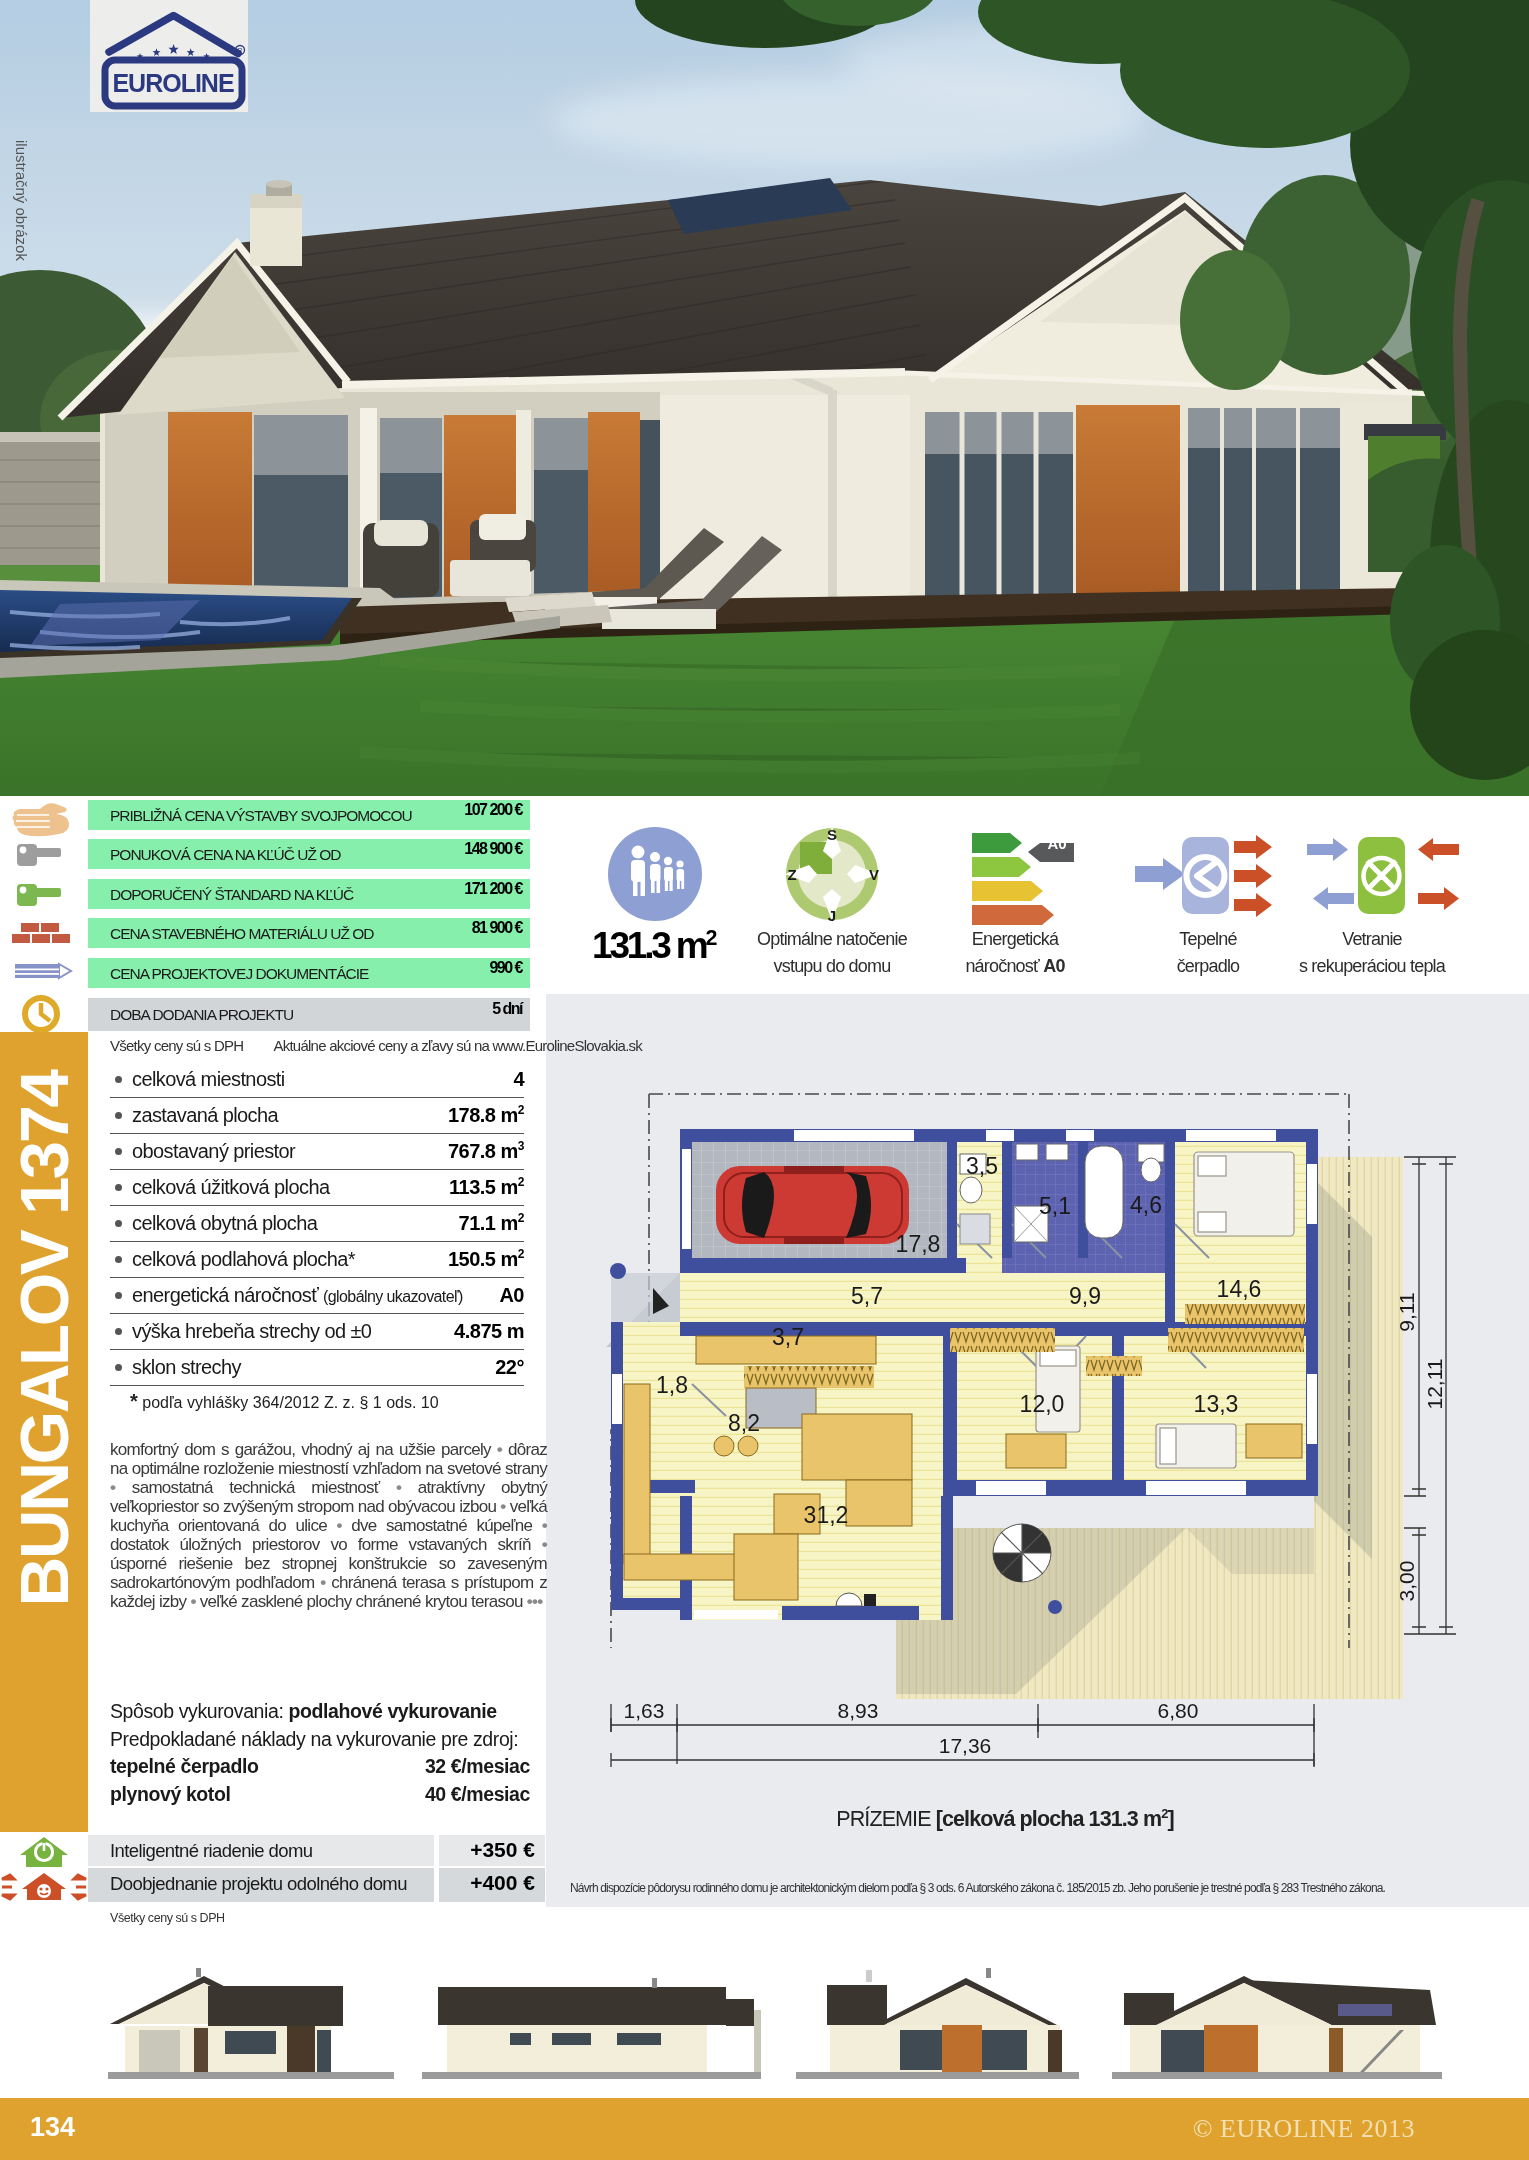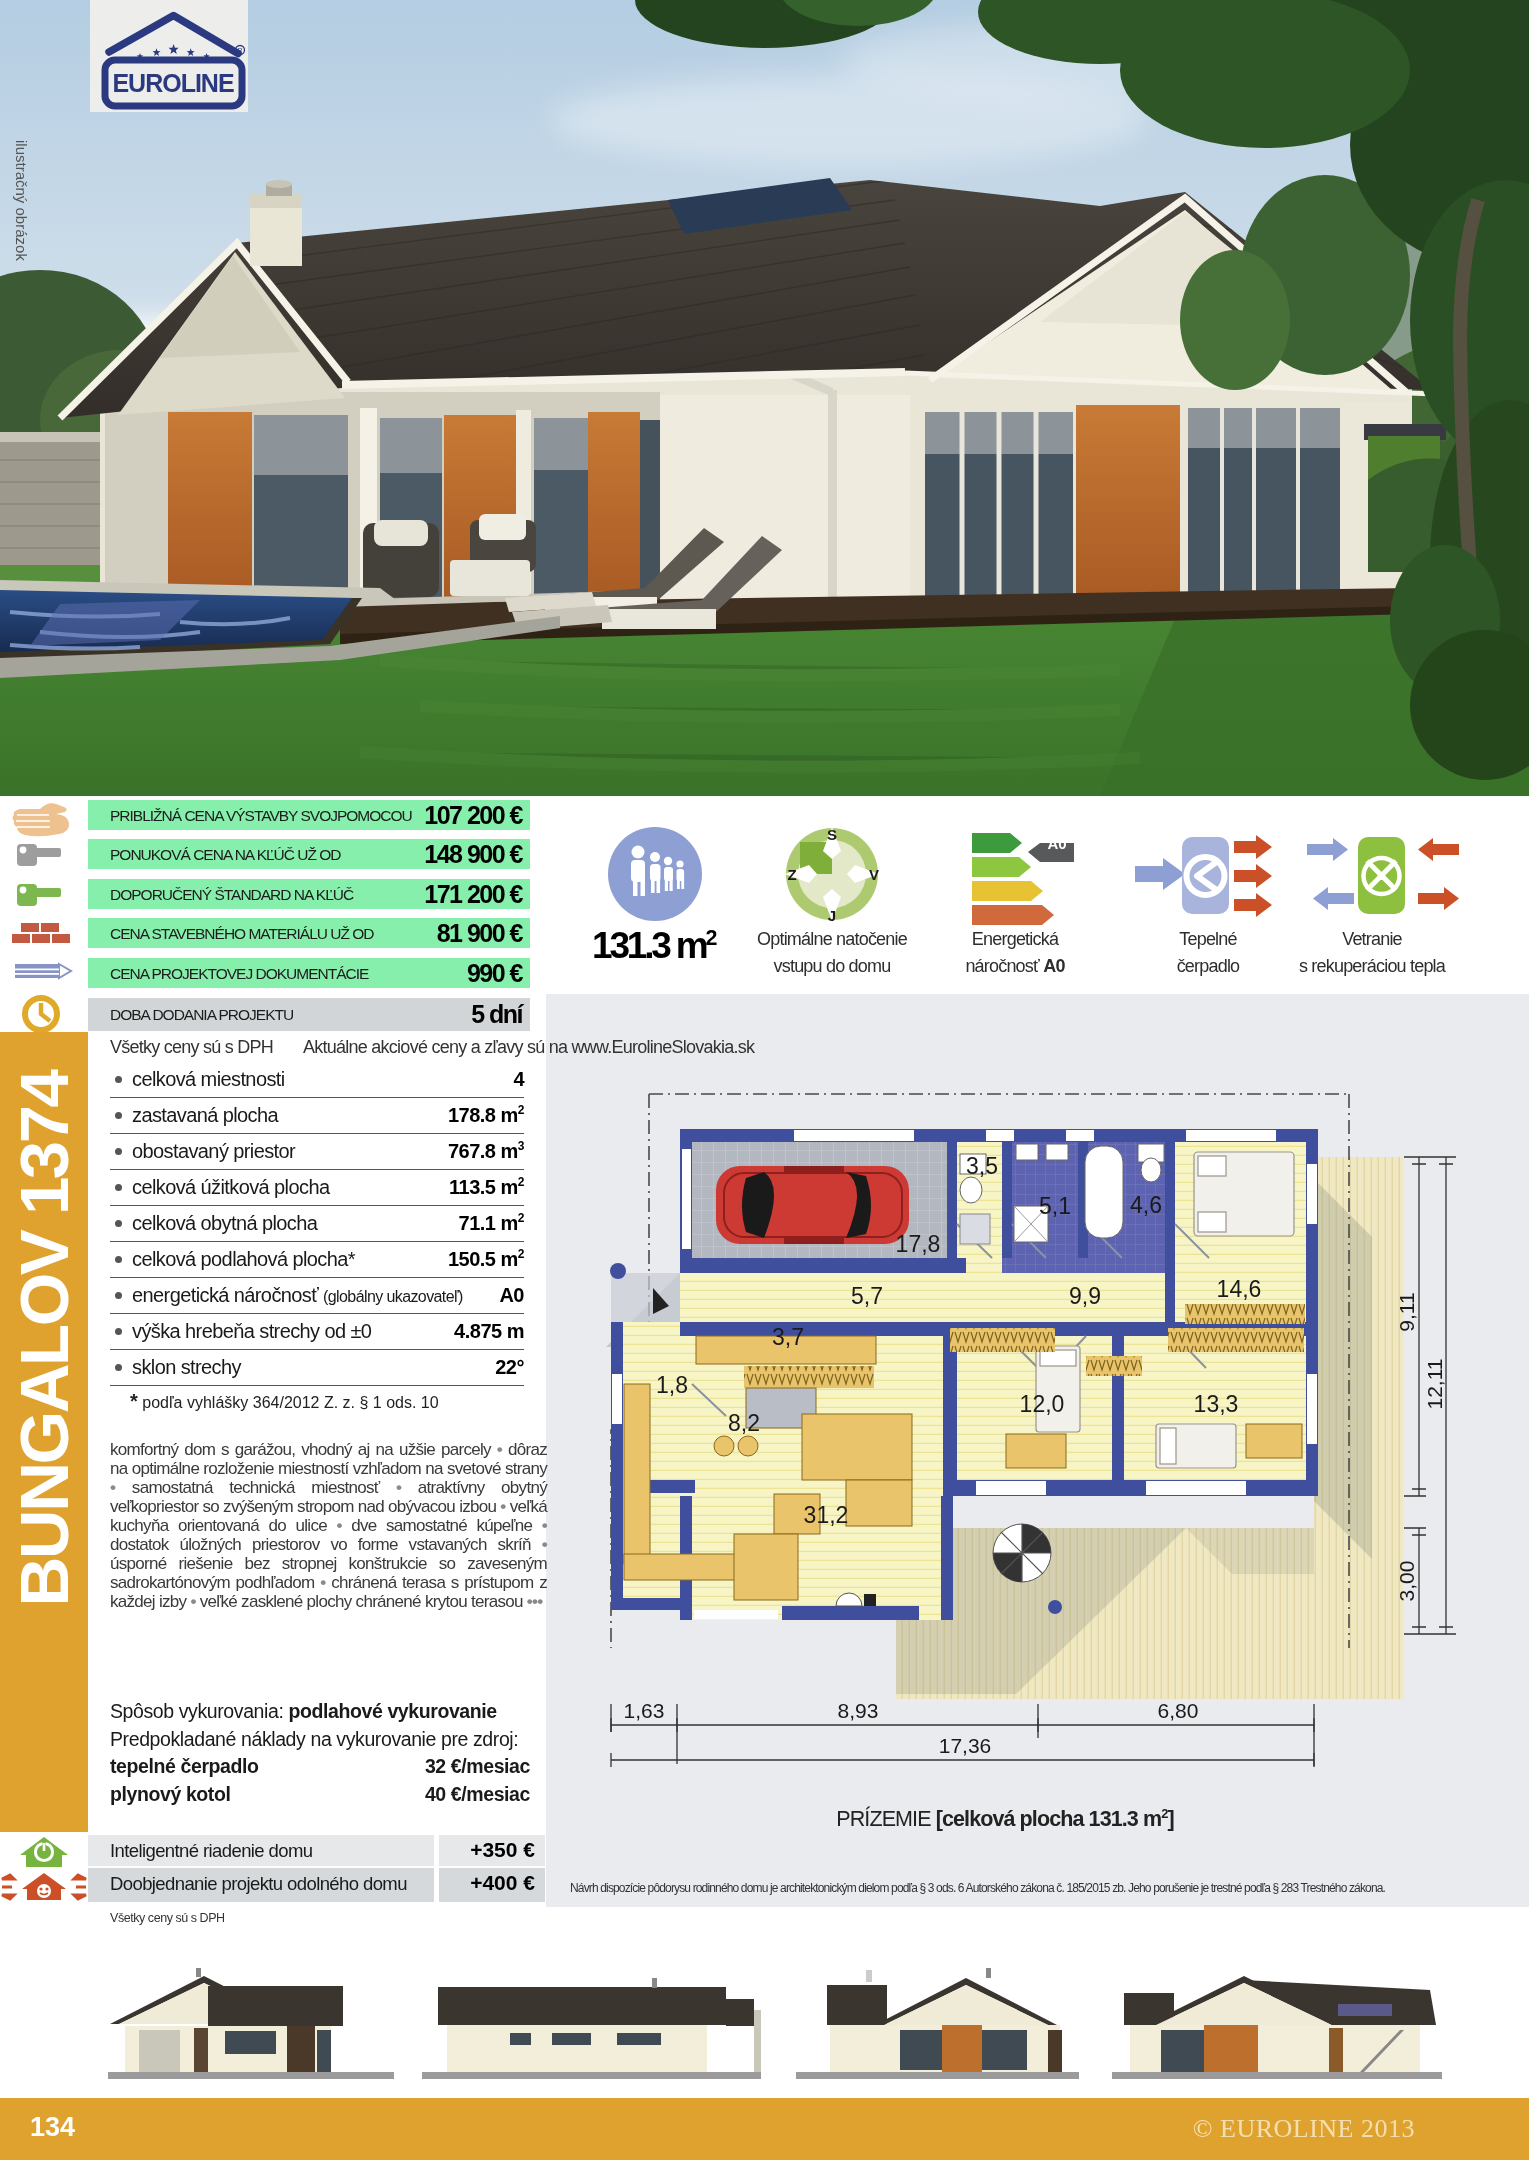--- a/index.html
+++ b/index.html
@@ -2,22 +2,22 @@
 <html lang="sk"><head>
 <meta charset="utf-8">
 <style>
   html,body{margin:0;padding:0;background:#fff;}
   .page{position:relative;width:1529px;height:2160px;overflow:hidden;background:#fff;
         font-family:"Liberation Sans", sans-serif;}
   .abs{position:absolute;}
   
   .prow{position:absolute;left:88px;width:442px;height:30px;background:#86efac;}
   .prow .lbl{position:absolute;left:22px;top:7px;font-size:15.5px;color:#1c1c1c;letter-spacing:-1px;white-space:nowrap;}
-  .prow .val{position:absolute;right:8px;top:1px;font-size:25px;font-weight:bold;color:#000;letter-spacing:-1.5px;white-space:nowrap;}
-  .note{position:absolute;left:110px;top:1037px;width:460px;font-size:18px;color:#333;white-space:nowrap;letter-spacing:-0.75px;}
+  .prow .val{position:absolute;right:8px;top:1px;font-size:16px;font-weight:bold;color:#000;letter-spacing:-1.5px;white-space:nowrap;}
+  .note{position:absolute;left:110px;top:1037px;width:460px;font-size:15px;color:#333;white-space:nowrap;letter-spacing:-0.75px;}
   
   .spec{position:absolute;left:110px;width:414px;height:35px;border-bottom:1.2px solid #555;}
   .spec .b{position:absolute;left:5px;top:14px;width:7px;height:7px;border-radius:50%;background:#555;}
   .spec .t{position:absolute;left:22px;top:6px;font-size:20px;color:#1a1a1a;letter-spacing:-0.6px;}
   .spec .v{position:absolute;right:0;top:6px;font-size:20px;font-weight:bold;color:#000;letter-spacing:-0.5px;}
   sup{font-size:60%;vertical-align:super;line-height:0;}
   
   .para{position:absolute;left:110px;top:1440px;width:437px;font-size:17px;letter-spacing:-0.7px;line-height:19px;
         color:#3a3a3a;text-align:justify;}
   .dot{color:#8a8a8a;font-weight:bold;}

